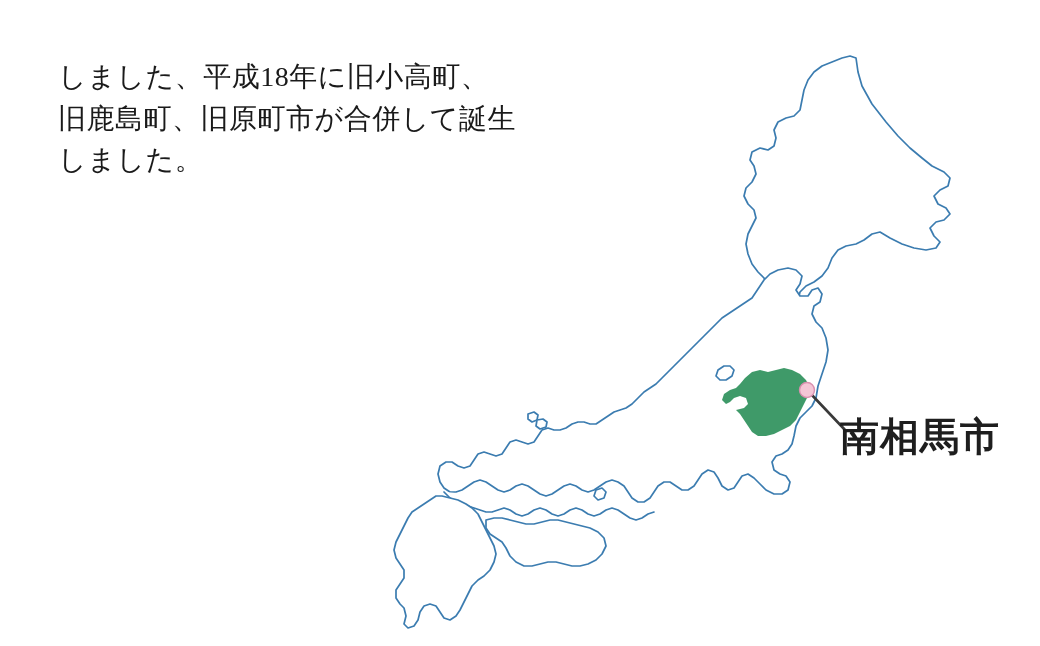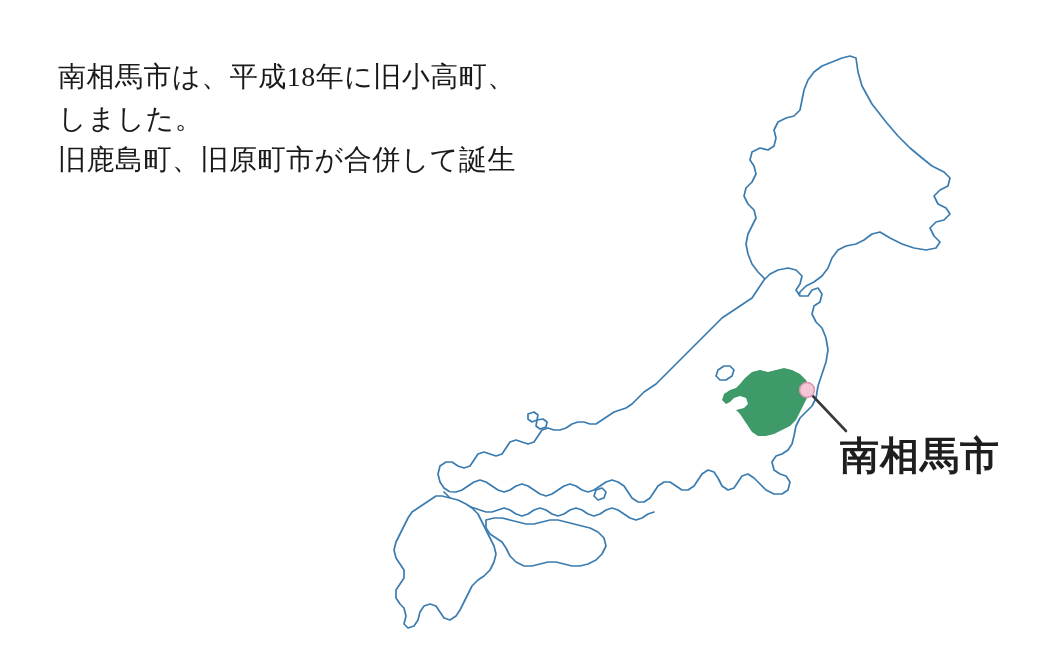--- a/index.html
+++ b/index.html
@@ -43,21 +43,21 @@
   #japan-map {
     display: block;
     width: 1040px;
     height: 646px;
   }
 
   
   #city-label {
     position: absolute;
     left: 840px;
-    top: 436px;
+    top: 417px;
     font-family: "DejaVu Sans", "Liberation Sans", sans-serif;
     font-size: 39px;
     font-weight: 700;
     color: #1e1e1e;
     letter-spacing: 1px;
     white-space: nowrap;
     line-height: 1.05;
   }
 </style>
 </head>
@@ -147,20 +147,20 @@
            L740,384 Z"></path>
 
       <line x1="810" y1="393" x2="846" y2="431" stroke="#3a3a3a" stroke-width="2.6" stroke-linecap="round"></line>
 
       <circle cx="807" cy="390" r="7.5" fill="#f4c6d6" stroke="#d98fae" stroke-width="1.4"></circle>
 
     </svg>
   </div>
 
   <div id="description">
-    <div class="desc-line">南相馬市は、平成18年に旧小高町、</div>
+    <div class="desc-line">しました、平成18年に旧小高町、</div>
+    <div class="desc-line">旧鹿島町、旧原町市が合併して誕生</div>
     <div class="desc-line">しました。</div>
-    <div class="desc-line">旧鹿島町、旧原町市が合併して誕生</div>
   </div>
 
   <div id="city-label">南相馬市</div>
 
 </div>
 
 </body></html>

